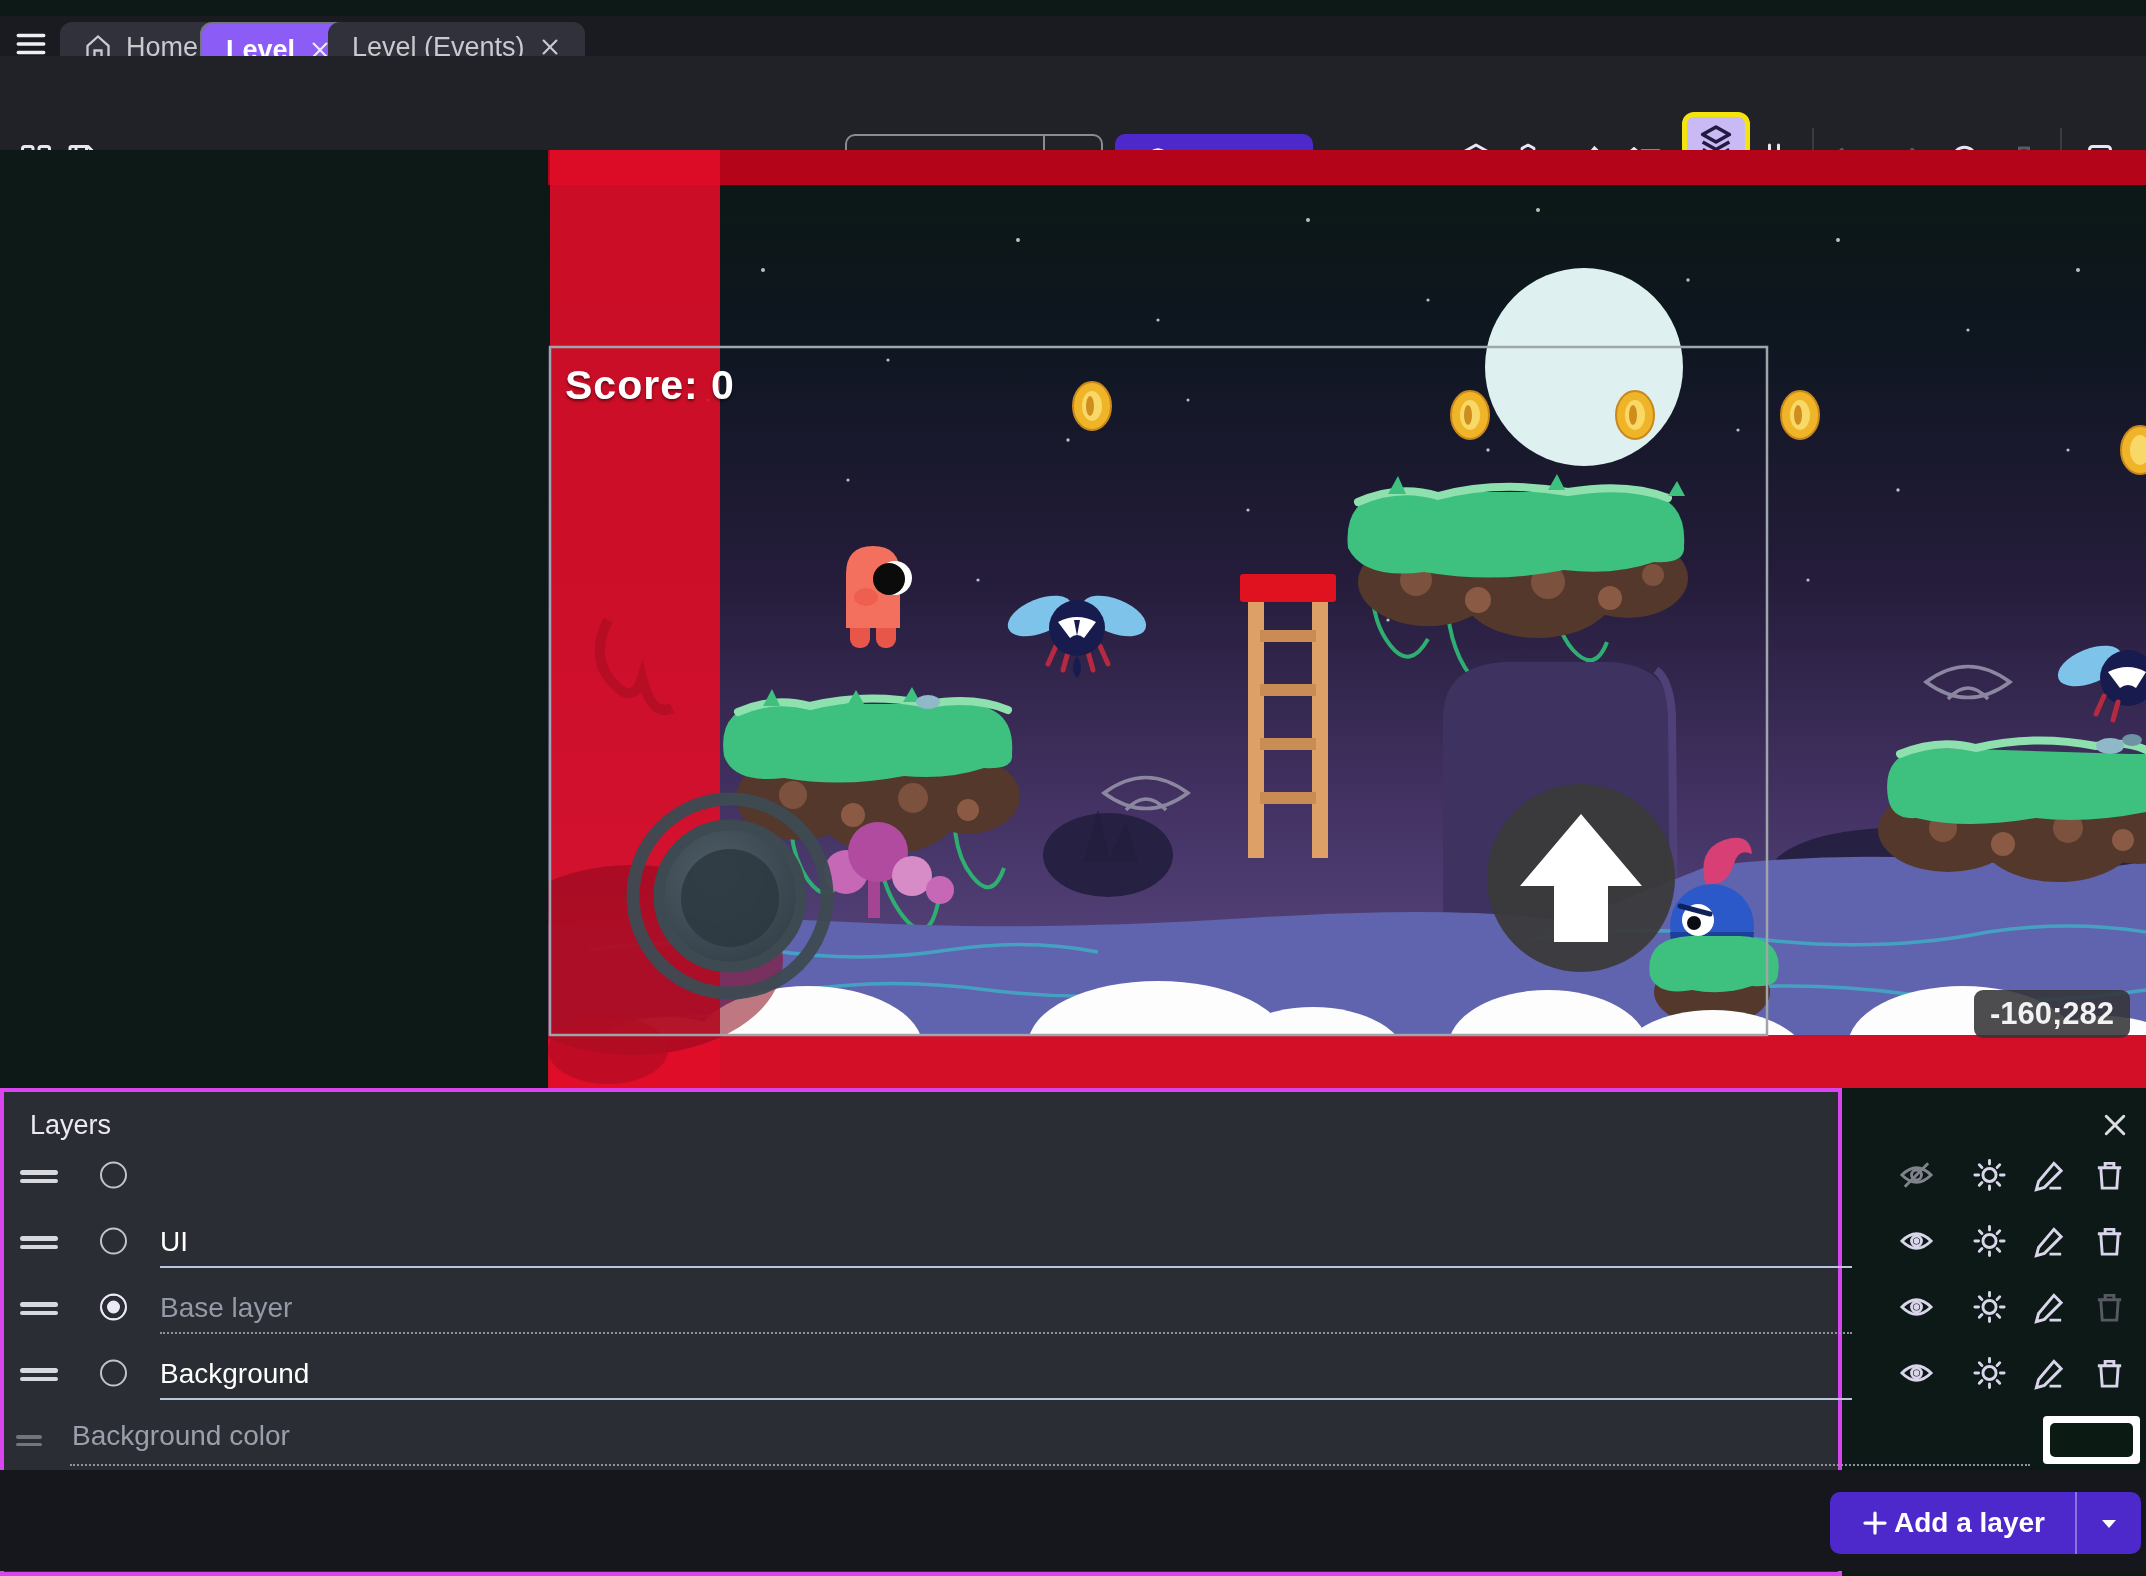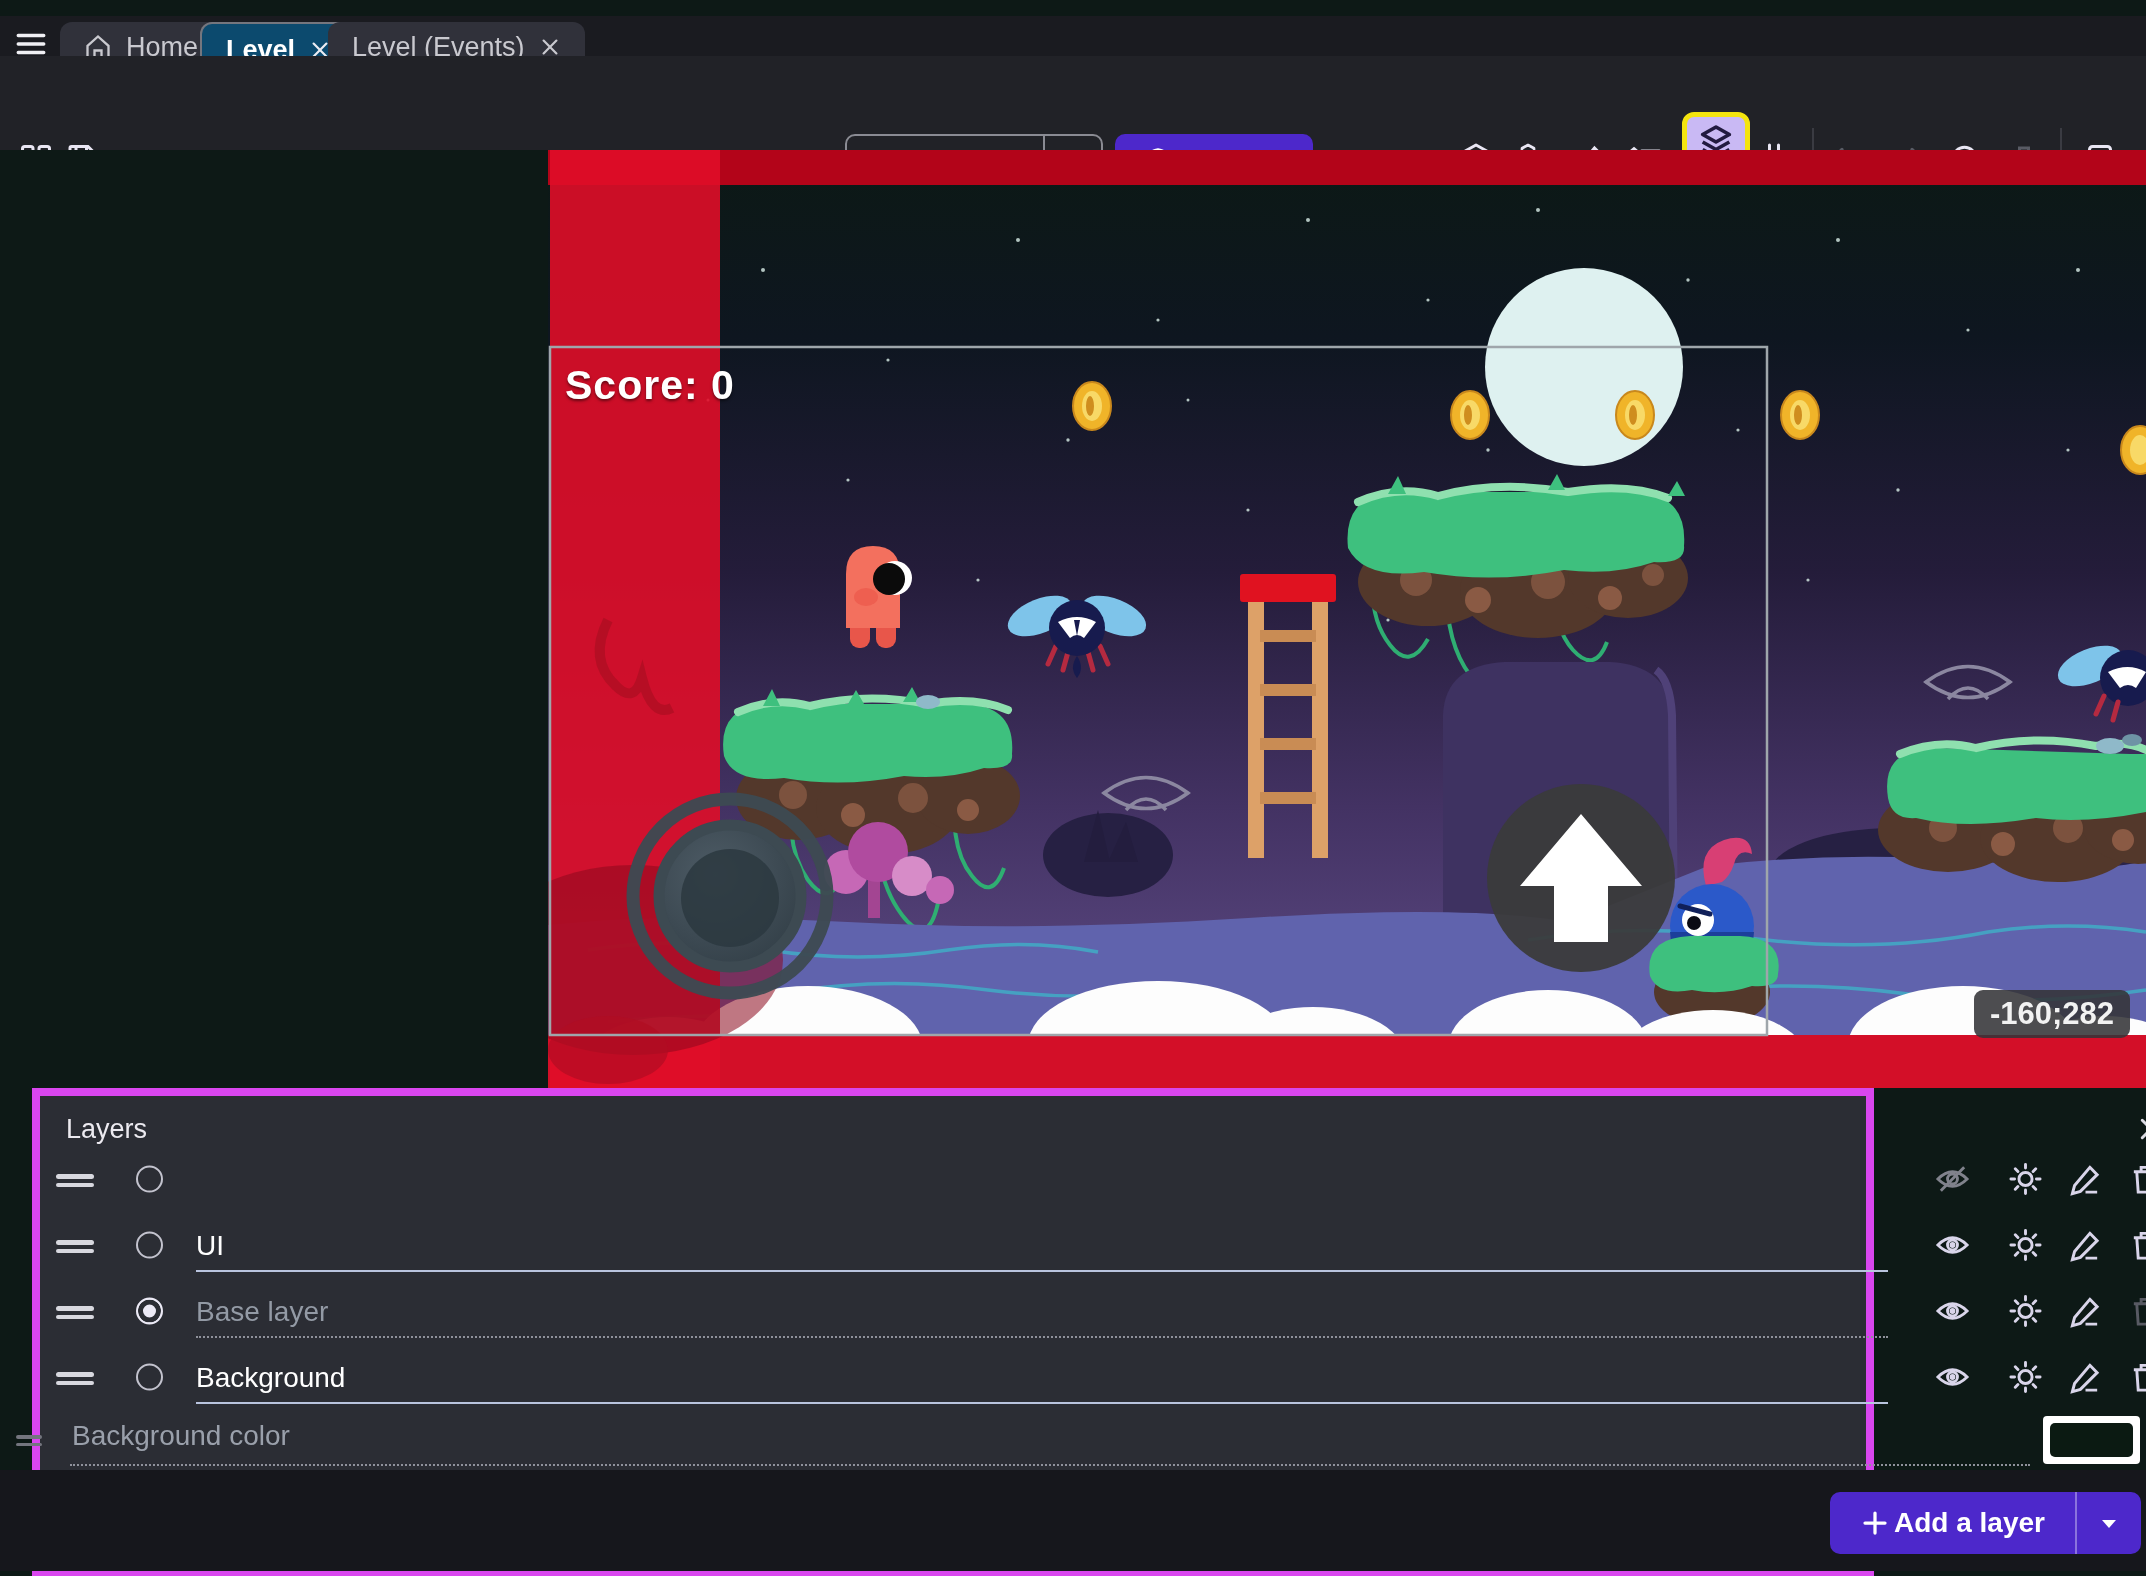--- a/index.html
+++ b/index.html
@@ -4,21 +4,21 @@
 <style>
   * { margin:0; padding:0; box-sizing:border-box; }
   html,body { width:2146px; height:1576px; background:#0d1916; overflow:hidden;
     font-family:"Liberation Sans", sans-serif; }
   svg { display:block; }
 
   
   #tabbar { position:absolute; top:0; left:0; width:2146px; height:56px; background:#1a1b20;margin-top:16px; }
   .tab { position:absolute; top:6px; height:50px; background:#30313a; border-radius:12px 12px 0 0;
     display:flex; align-items:center; gap:14px; padding:0 24px; color:#c9c9cf; font-size:27px; }
-  .tab.active { top:6px; height:54px; background:#0c4a6e; border:2px solid #75767e; border-bottom:none;
+  .tab.active { top:6px; height:54px; background:#8b5cf6; border:2px solid #75767e; border-bottom:none;
     color:#ffffff; font-weight:bold;justify-content:flex-end; }
   #hamburger { position:absolute; left:14px; top:11px; width:34px; height:34px; cursor:pointer; }
   .tab .x { width:22px; height:22px; }
 
   
   #toolbar { position:absolute; top:56px; left:0; width:2146px; height:94px; background:#212227; }
   .tbicon { position:absolute; top:86px; width:36px; height:36px; color:#e9e6f3; }
   .tbicon.dim { color:#595b64; }
   .vsep { position:absolute; top:72px; width:2px; height:62px; background:#3a3b42; }
   #btn-preview { position:absolute; left:845px; top:78px; height:54px; display:flex; align-items:center;
@@ -33,21 +33,21 @@
   
   #canvas { position:absolute; top:150px; left:0; width:1834px; height:938px; background:#0d1916; }
   #scene { position:absolute; left:548px; top:0; width:1598px; height:938px; }
   #score { position:absolute; left:565px; top:212px; color:#ffffff; font-size:41px; font-weight:bold;
     text-shadow:0 2px 3px rgba(0,0,0,.5); letter-spacing:1px; }
   #coords-badge { position:absolute; left:1974px; top:840px; padding:6px 16px; background:rgba(52,52,56,.88);
     border-radius:9px; color:#f2f2f2; font-size:31px; font-weight:bold; }
 
   
   #layers-panel { position:absolute; top:1088px; left:0; width:1842px; height:488px;
-    background:#2b2d34; border:8px solid #d946ef;margin-left:32px; }
+    background:#2b2d34; border:4px solid #d946ef; }
   #panel-title { position:absolute; left:26px; top:18px; color:#eceaf0; font-size:27px; font-weight:500; }
   #panel-close { position:absolute; left:2096px; top:18px; width:30px; height:30px; color:#dcdce4; cursor:pointer; }
   .lrow { position:absolute; left:0; width:2146px; height:66px; }
   .handle { position:absolute; left:16px; top:50%; transform:translateY(-50%); width:38px; height:18px; cursor:grab; }
   .handle i, .handle b { display:block; height:4.5px; border-radius:3px; background:#d8d8df; margin:4px 0; }
   .handle.dim i, .handle.dim b { background:#73757e; height:3.5px; width:26px; }
   .radio { position:absolute; left:96px; top:50%; transform:translateY(-50%); width:27px; height:27px;
     border:2.5px solid #c3c3ce; border-radius:50%; cursor:pointer; }
   .radio.sel { border-color:#eceaf6; background:#eceaf6; box-shadow:inset 0 0 0 5px #2b2d34; }
   .lname { position:absolute; left:156px; top:8px; width:1692px; height:52px; line-height:52px;

